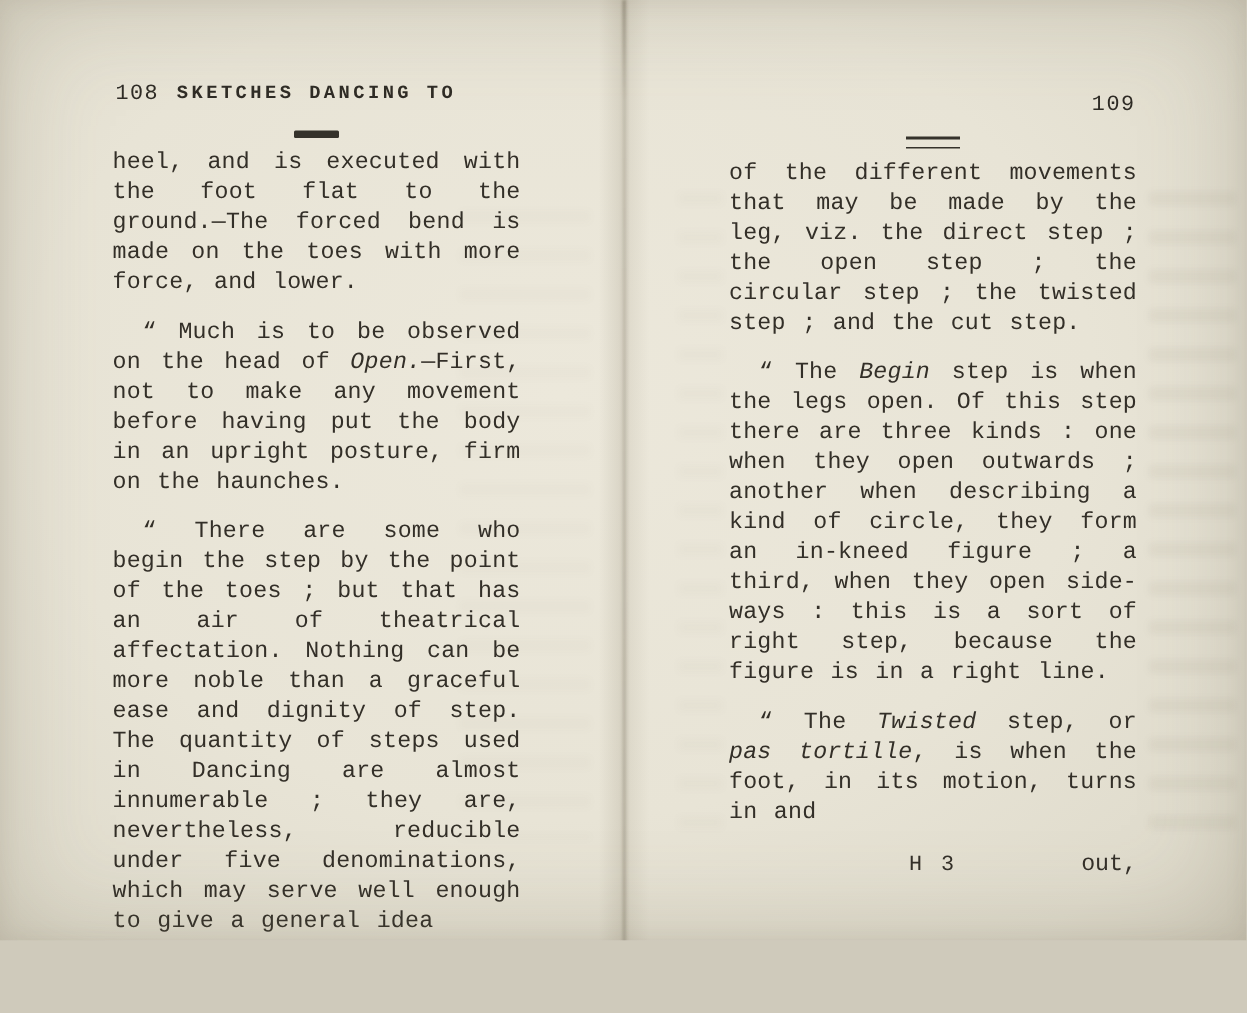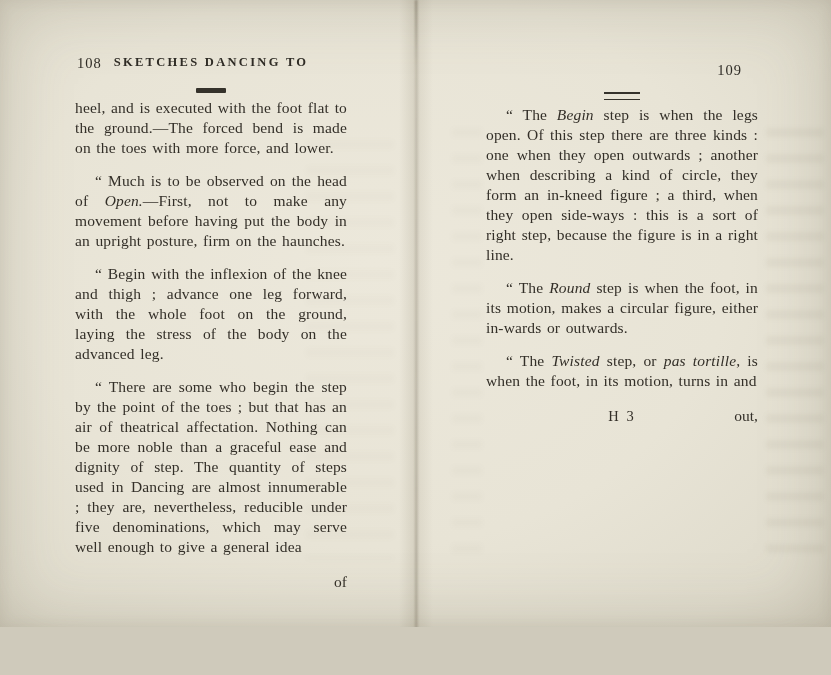--- a/index.html
+++ b/index.html
@@ -1,21 +1,21 @@
 <!DOCTYPE html>
 <html><head>
 <meta charset="utf-8">
 <style>
   html,body{margin:0;padding:0;background:#cfcabb;}
   #scan{
     position:relative;
     width:831px;height:627px;
     overflow:hidden;
     background:radial-gradient(ellipse at 45% 42%, #ece8db 0%, #e8e4d6 55%, #e0dccd 85%, #d7d2c2 100%);
-    font-family:Liberation Serif, serif;
+    font-family:Liberation Mono, monospace;
     color:#332f28;
   }
   
   #scan::after{
     content:"";position:absolute;inset:0;pointer-events:none;
     box-shadow:inset 0 0 70px rgba(120,110,88,0.28), inset 0 0 14px rgba(120,110,88,0.12);
   }
   
   .gutter{
     position:absolute;top:0;left:399px;width:34px;height:675px;
@@ -37,21 +37,21 @@
 
   .page{position:absolute;width:272px;}
   .page-left{left:75px;top:55px;}
   .page-right{left:486px;top:62px;}
 
   .phead{position:relative;height:20px;}
   .pnum{
     position:absolute;top:0;font-size:14.5px;letter-spacing:1px;color:#2f2c26;
   }
   .page-left .pnum{left:2px;}
-  .page-right .pnum{right:16px;margin-left:28px;}
+  .page-right .pnum{right:1px;margin-left:28px;}
   .rtitle{
     text-align:center;font-size:12.5px;font-weight:bold;letter-spacing:2.3px;
     color:#2f2c26;white-space:nowrap;
   }
   .rule-wrap{text-align:center;height:14px;padding-top:4px;}
   .rule-solid{display:inline-block;width:30px;height:5px;background:#35322b;border-radius:1px;}
   .rule-double{display:inline-block;width:36px;height:5px;border-top:2px solid #35322b;border-bottom:1.5px solid #35322b;}
 
   .body-text{margin-top:5px;}
   .para{
@@ -90,36 +90,35 @@
     <div class="phead">
       <span class="pnum">108</span>
       <div class="rtitle">SKETCHES DANCING TO</div>
     </div>
     <div class="rule-wrap">
       <span class="rule-solid"></span>
     </div>
     <div class="body-text">
         <p class="para"><span>heel, and is executed with the foot flat to the ground.—The forced bend is made on the toes with more force, and lower.</span></p>
         <p class="para indent"><span>“ Much is to be observed on the head of </span><span class="it">Open.</span><span>—First, not to make any movement before having put the body in an upright posture, firm on the haunches.</span></p>
-        <p class="para indent"><span>“ Begin with the inflexion of the knee and thigh ; advance one leg forward, with the whole foot on the ground, laying the stress of the body on the advanced leg.</span></p>
         <p class="para indent"><span>“ There are some who begin the step by the point of the toes ; but that has an air of theatrical affectation.  Nothing can be more noble than a graceful ease and dignity of step. The quantity of steps used in Dancing are almost innumerable ; they are, nevertheless, reducible under five denominations, which may serve well enough to give a general idea</span></p>
       </div>
     <div class="catchword-row">of</div>
   </div>
 
   <div class="page page-right">
     <div class="phead">
       <span class="pnum">109</span>
     </div>
     <div class="rule-wrap">
       <span class="rule-double"></span>
     </div>
     <div class="body-text">
+        <p class="para"><span>of the different movements that may be made by the leg, viz. the direct step ; the open step ; the circular step ; the twisted step ; and the cut step.</span></p>
         <p class="para indent"><span>“ The </span><span class="it">Begin</span><span> step is when the legs open. Of this step there are three kinds : one when they open outwards ; another when describing a kind of circle, they form an in-kneed figure ; a third, when they open side-ways : this is a sort of right step, because the figure is in a right line.</span></p>
-        <p class="para indent"><span>“ The </span><span class="it">Round</span><span> step is when the foot, in its motion, makes a circular figure, either in-wards or outwards.</span></p>
         <p class="para indent"><span>“ The </span><span class="it">Twisted</span><span> step, or </span><span class="it">pas tortille</span><span>, is when the foot, in its motion, turns in and</span></p>
       </div>
     <div class="foot-row">
       <span class="sig">H 3</span>
       <span class="cw">out,</span>
     </div>
   </div>
 
 </div>
 

